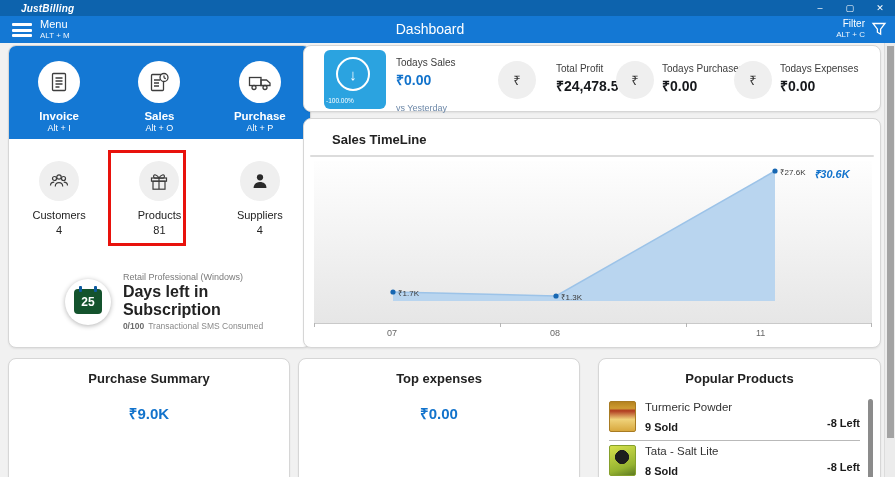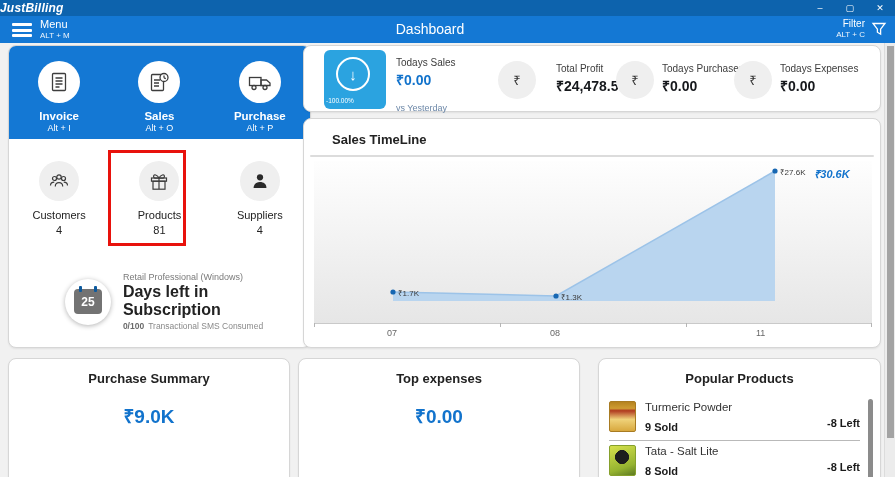--- a/index.html
+++ b/index.html
@@ -8,21 +8,21 @@
     position: relative;
     background: #f1f1f1;
     font-family: "Liberation Sans", sans-serif;
     overflow: hidden;
   }
   
   .titlebar {
     position:absolute; top:0; left:0; width:895px; height:16px;
     background:#0d63ad; display:flex; align-items:center; justify-content:space-between;
   }
-  .logo { color:#fff; font-size:12px; font-weight:bold; font-style:italic; padding-left:0; letter-spacing:.2px; }
+  .logo { color:#fff; font-size:10px; font-weight:bold; font-style:italic; padding-left:21px; letter-spacing:.2px; }
   .win-controls { display:flex; align-items:center; height:16px; }
   .win-btn { width:30px; height:16px; color:#fff; font-size:9px; line-height:16px; text-align:center; cursor:default; }
   
   .menubar { position:absolute; top:16px; left:0; width:895px; height:27px; background:#1478d4; color:#fff; }
   .hamburger { position:absolute; left:12px; top:7px; width:20px; height:14px; }
   .hamburger span { display:block; width:20px; height:3px; background:#fff; margin-bottom:2.5px; border-radius:1px; }
   .menu-text { position:absolute; left:40px; top:2px; }
   .menu-label { font-size:11px; }
   .menu-short { font-size:8px; opacity:.92; margin-top:1px; }
   .page-title { position:absolute; left:0; top:5px; width:860px; text-align:center; font-size:14px; }
@@ -43,21 +43,21 @@
   .qa-label { font-size:11.5px; font-weight:bold; }
   .qa-short { font-size:9px; margin-top:1px; }
   .counts-row { display:flex; padding-top:22px; }
   .cnt-col { flex:1; text-align:center; color:#222; cursor:pointer; }
   .cnt-circle { width:40px; height:40px; border-radius:50%; background:#efefef; margin:0 auto; display:flex; align-items:center; justify-content:center; }
   .cnt-label { font-size:11px; margin-top:8px; }
   .cnt-value { font-size:11px; margin-top:3px; }
   .red-box { position:absolute; left:99px; top:104px; width:78px; height:96px; border:3px solid #e8120c; }
   .subscription { position:absolute; left:56px; top:226px; display:flex; align-items:center; }
   .sub-circle { width:46px; height:46px; border-radius:50%; background:#fff; box-shadow:0 1px 5px rgba(0,0,0,.3); display:flex; align-items:center; justify-content:center; }
-  .calendar { position:relative; width:28px; height:25px; background:#737373; border-radius:4px; color:#fff; font-size:12px; font-weight:bold; display:flex; align-items:center; justify-content:center; }
+  .calendar { position:relative; width:28px; height:25px; background:#14532d; border-radius:4px; color:#fff; font-size:12px; font-weight:bold; display:flex; align-items:center; justify-content:center; }
   .calendar::before, .calendar::after { content:''; position:absolute; top:-3px; width:3px; height:6px; border-radius:1px; background:#0d5a9e; }
   .calendar::before { left:5px; } .calendar::after { right:5px; }
   .sub-text { margin-left:12px; }
   .sub-plan { font-size:9px; color:#7a7a7a; }
   .sub-title { font-size:16px; font-weight:bold; color:#222; margin-top:1px; }
   .sub-sms { font-size:8.5px; color:#8a8a8a; margin-top:2px; }
   .sub-sms b { margin-right:4px; color:#6a6a6a; }
   
   .stats-card { left:303px; top:45px; width:578px; height:67px; }
   .stat-g { position:absolute; }
@@ -77,21 +77,21 @@
   .pt-label { position:absolute; font-size:8px; color:#3a3a3a; white-space:nowrap; }
   .chart-annotation { position:absolute; left:500px; top:5px; font-size:11px; font-weight:bold; font-style:italic; color:#1273cc; }
   .axis-line { position:absolute; left:10px; top:204px; width:558px; height:1px; background:#c9c9c9; }
   .tick { position:absolute; top:204px; width:1px; height:4px; background:#b5b5b5; }
   .x-label { position:absolute; top:209px; font-size:9px; color:#666; }
   
   .sum-card1 { left:8px;  top:358px; width:282px; height:130px; }
   .sum-card2 { left:298px; top:358px; width:282px; height:130px; }
   .pop-card  { left:598px; top:358px; width:283px; height:130px; }
   .sum-title { text-align:center; margin-top:12px; font-size:13px; font-weight:bold; color:#222; }
-  .sum-value { text-align:center; margin-top:17px; font-size:19px; font-weight:bold; color:#1273cc; }
+  .sum-value { text-align:center; margin-top:17px; font-size:15px; font-weight:bold; color:#1273cc; }
   .pop-list { position:absolute; left:10px; right:20px; top:38px; }
   .pop-item { position:relative; min-height:42px; padding:4px 0 5px 36px; border-bottom:1px solid #b9b9b9; cursor:pointer; }
   .pop-item:last-child { border-bottom:none; }
   .thumb { position:absolute; left:0; top:4px; width:27px; height:31px; border-radius:2px; }
   .thumb-turmeric { background:linear-gradient(180deg,#b5831f 0%,#cf9c33 22%,#b03a20 30%,#efd27a 60%,#d8a83e 100%); border:1px solid #a87b22; }
   .thumb-salt { background:radial-gradient(circle at 48% 38%, #1d1d1d 0 31%, transparent 32%), linear-gradient(160deg,#d6e14c,#95b330 70%,#5d7a22); border:1px solid #86a02c; }
   .pop-name { font-size:11.5px; color:#333; }
   .pop-row { position:relative; margin-top:4px; }
   .pop-sold { font-size:11px; font-weight:bold; color:#1b1b1b; }
   .pop-left { position:absolute; right:0; top:0; font-size:11px; font-weight:bold; color:#1b1b1b; }

